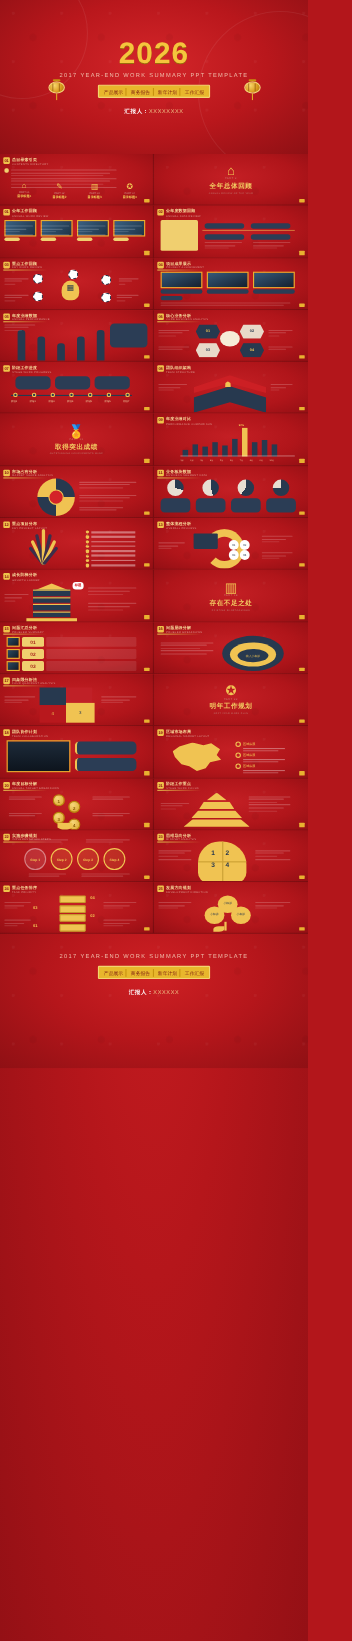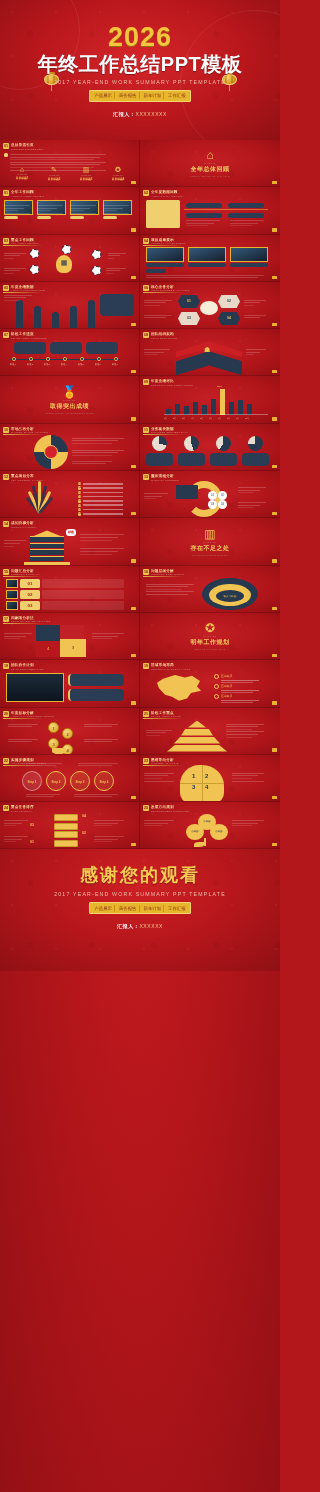--- a/index.html
+++ b/index.html
@@ -106,21 +106,20 @@
         <div class="lant-tass"></div>
     </div>
     <div class="lantern r">
       <div class="lant-cap"></div>
         <div class="lant-body"></div>
         <div class="lant-tass"></div>
     </div>
 
     <div class="cover-inner">
       <div class="year">2026</div>
-      <div class="main-title">年终工作总结PPT模板</div>
       <div class="sub-en">2017 YEAR-END WORK SUMMARY PPT TEMPLATE</div>
       <div class="tagrow">
         <span class="tag">产品展示</span>
         <span class="tag">商务报告</span>
         <span class="tag">新年计划</span>
         <span class="tag">工作汇报</span>
       </div>
       <div class="presenter">
         <b>汇报人：</b><span>XXXXXXXX</span>
       </div>
@@ -991,21 +990,20 @@
           <div class="ln" style="width:26px"></div>
           <div class="ln d" style="width:20px"></div>
         </div>
    <div class="pg"></div>
       </div>
     </div>
 
   <div class="endslide">
     <div class="damask"></div>
     <div class="end-inner">
-      <div class="thanks">感谢您的观看</div>
       <div class="sub-en">2017 YEAR-END WORK SUMMARY PPT TEMPLATE</div>
       <div class="tagrow">
         <span class="tag">产品展示</span>
         <span class="tag">商务报告</span>
         <span class="tag">新年计划</span>
         <span class="tag">工作汇报</span>
       </div>
       <div class="presenter">
         <b>汇报人：</b><span>XXXXXX</span>
       </div>

